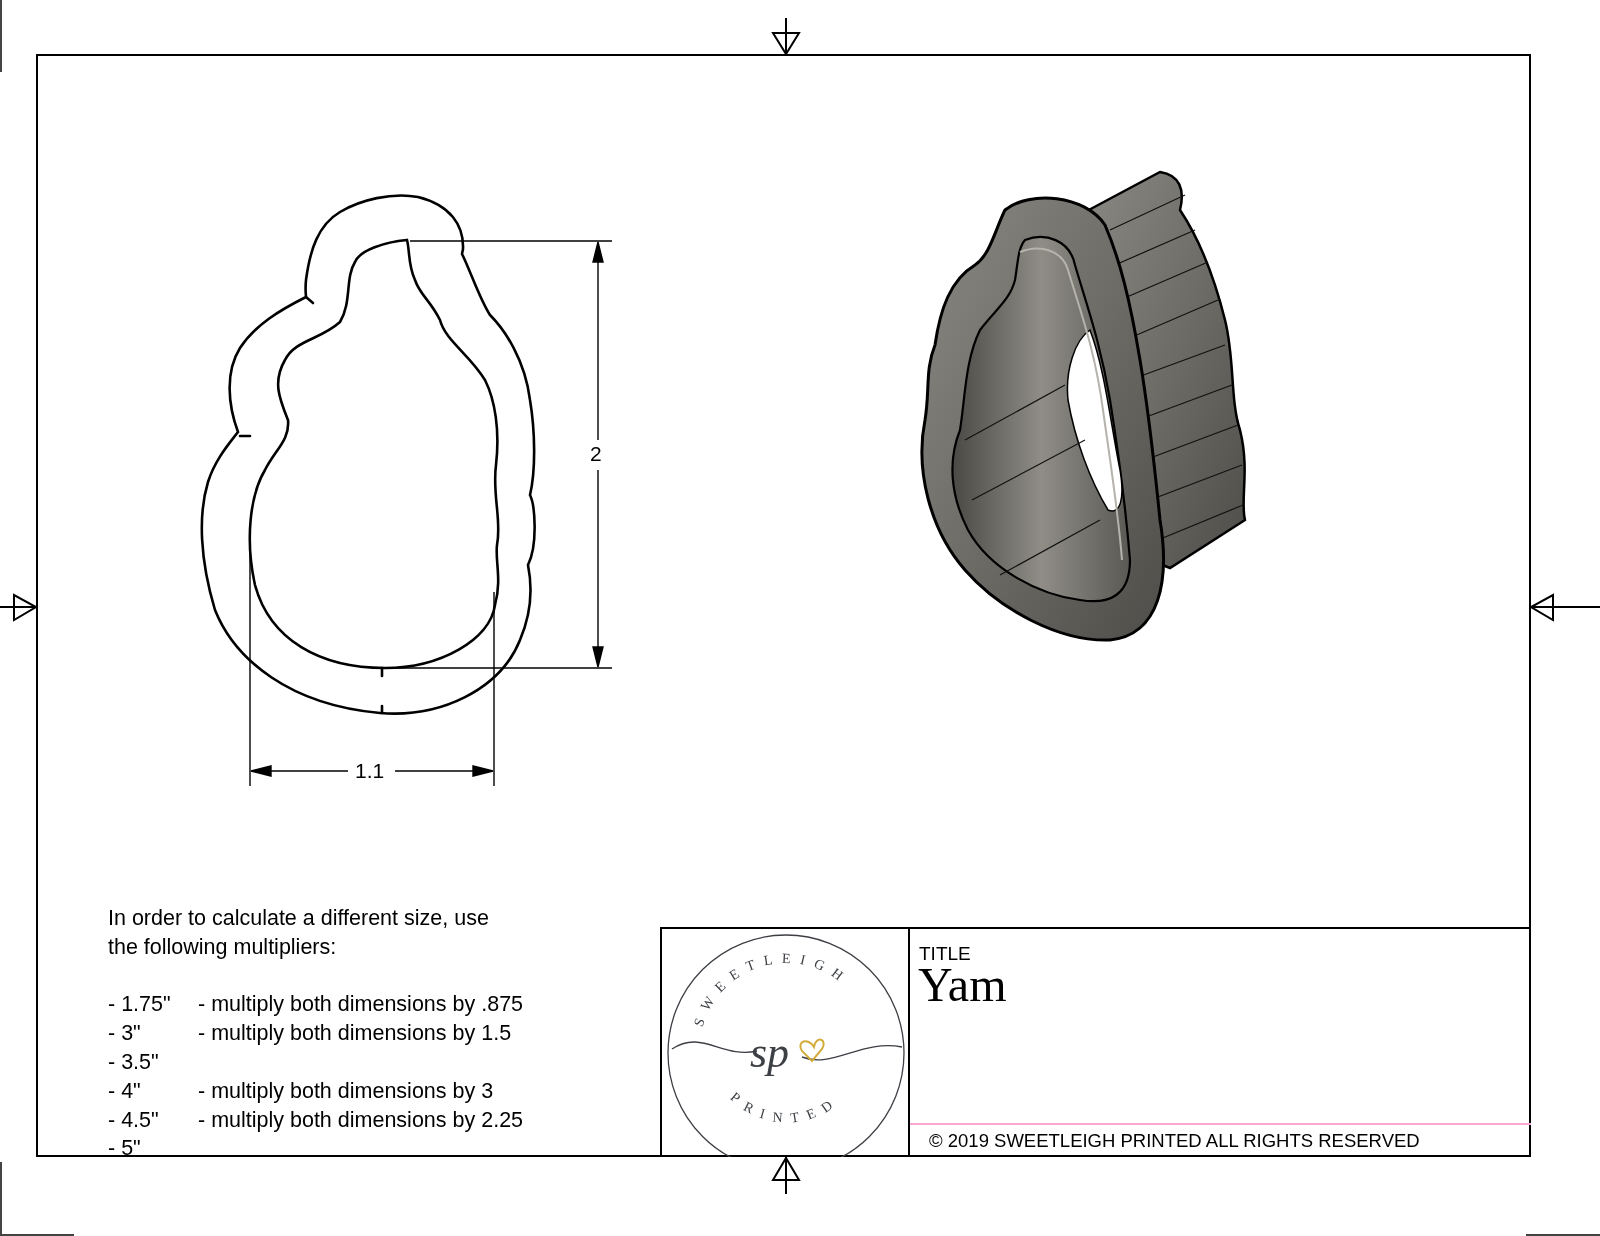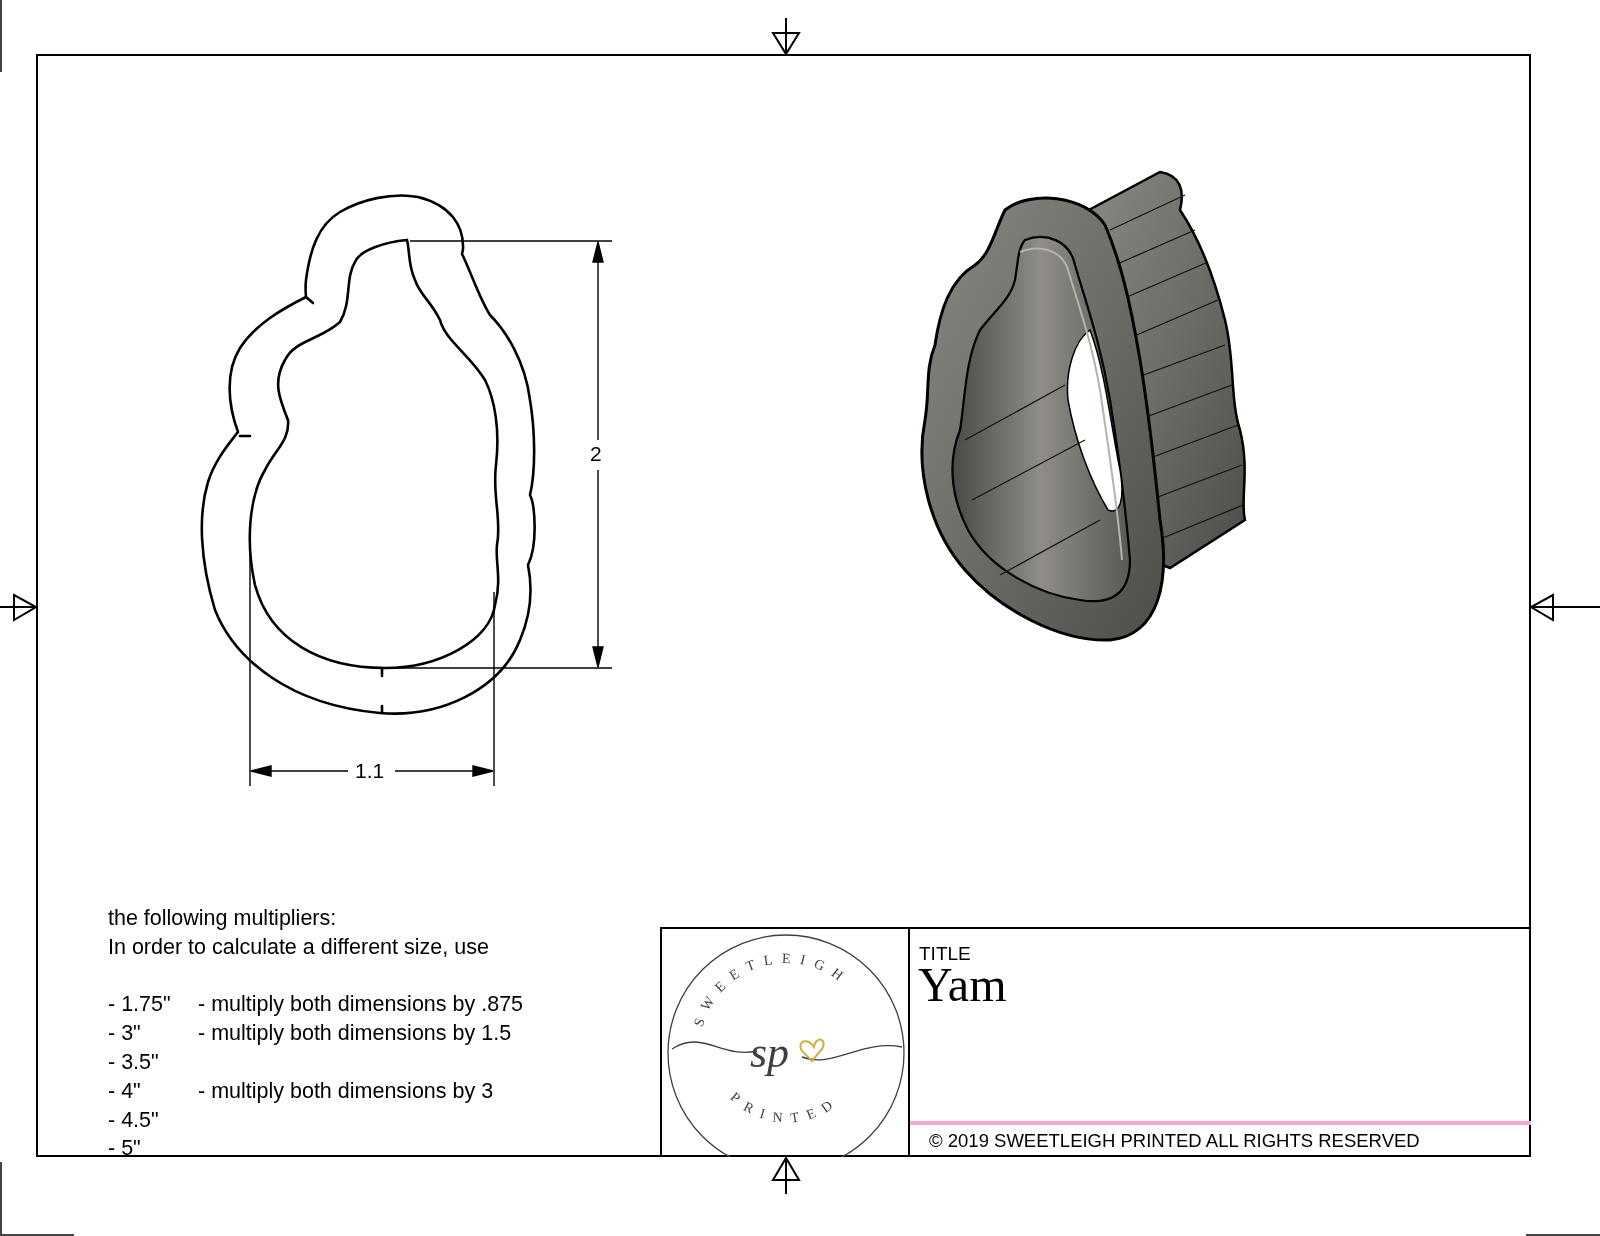--- a/index.html
+++ b/index.html
@@ -12,21 +12,21 @@
   svg.overlay { position: absolute; left: 0; top: 0; width: 1600px; height: 1236px; }
   .notes { left: 108px; top: 904px; width: 470px; font-size: 21.5px; line-height: 28.8px; }
   .notes .intro { margin: 0 0 28.8px 0; }
   .notes .row { display: flex; white-space: nowrap; }
   .notes .size { width: 90px; }
   .title-block { left: 660px; top: 927px; width: 871px; height: 230px;
                  border-top: 2px solid #000; border-left: 2px solid #000; box-sizing: border-box; }
   .logo-cell { position: absolute; left: 0; top: 0; width: 248px; height: 228px;
                border-right: 2px solid #000; box-sizing: border-box; overflow: hidden; }
   .title-cell { position: absolute; left: 248px; top: 0; right: 0; height: 196px;
-                border-bottom: 4px solid #f9a8d4; box-sizing: border-box; }
+                border-bottom: 2px solid #f9a8d4; box-sizing: border-box; }
   .title-label { position: absolute; left: 9px; top: 14px; font-size: 19px; }
   .title-value { position: absolute; left: 8px; top: 28px; font-size: 48px; font-family: Liberation Serif, serif; }
   .footer-cell { position: absolute; left: 248px; top: 196px; right: 0; bottom: 0; margin-left: 11px; }
   .footer-text { position: absolute; left: 8px; top: 5px; font-size: 18.5px; white-space: nowrap; }
   .dim-label { font-size: 21px; background: #fff; padding: 0 3px; }
 </style>
 </head>
 <body>
 
 <div class="abs sheet-edge" style="left:0;top:0;width:2px;height:72px;"></div>
@@ -167,40 +167,41 @@
       <line x1="1000" y1="575" x2="1100" y2="520"></line>
     </g>
   </g>
 </svg>
 
 <span class="abs dim-label" style="left:587px;top:442px;">2</span>
 <span class="abs dim-label" style="left:352px;top:759px;text-align:right;">1.1</span>
 
 <div class="abs notes">
   <div class="intro">
+    <div>In order to calculate a different size, use</div>
     <div>the following multipliers:</div>
-    <div>In order to calculate a different size, use</div>
   </div>
   <div class="row">
     <span class="size">- 1.75"</span>
     <span>- multiply both dimensions by .875</span>
   </div>
   <div class="row">
     <span class="size">- 3"</span>
     <span>- multiply both dimensions by 1.5</span>
   </div>
   <div class="row">
     <span class="size">- 3.5"</span>
   </div>
   <div class="row">
     <span class="size">- 4"</span>
     <span>- multiply both dimensions by 3</span>
   </div>
   <div class="row">
     <span class="size">- 4.5"</span>
+    <span>- multiply both dimensions by 2.25</span>
   </div>
   <div class="row">
     <span class="size">- 5"</span>
   </div>
 </div>
 
 <div class="abs title-block">
   <div class="logo-cell">
     <svg width="248" height="228" viewBox="0 0 248 228">
       <defs>

